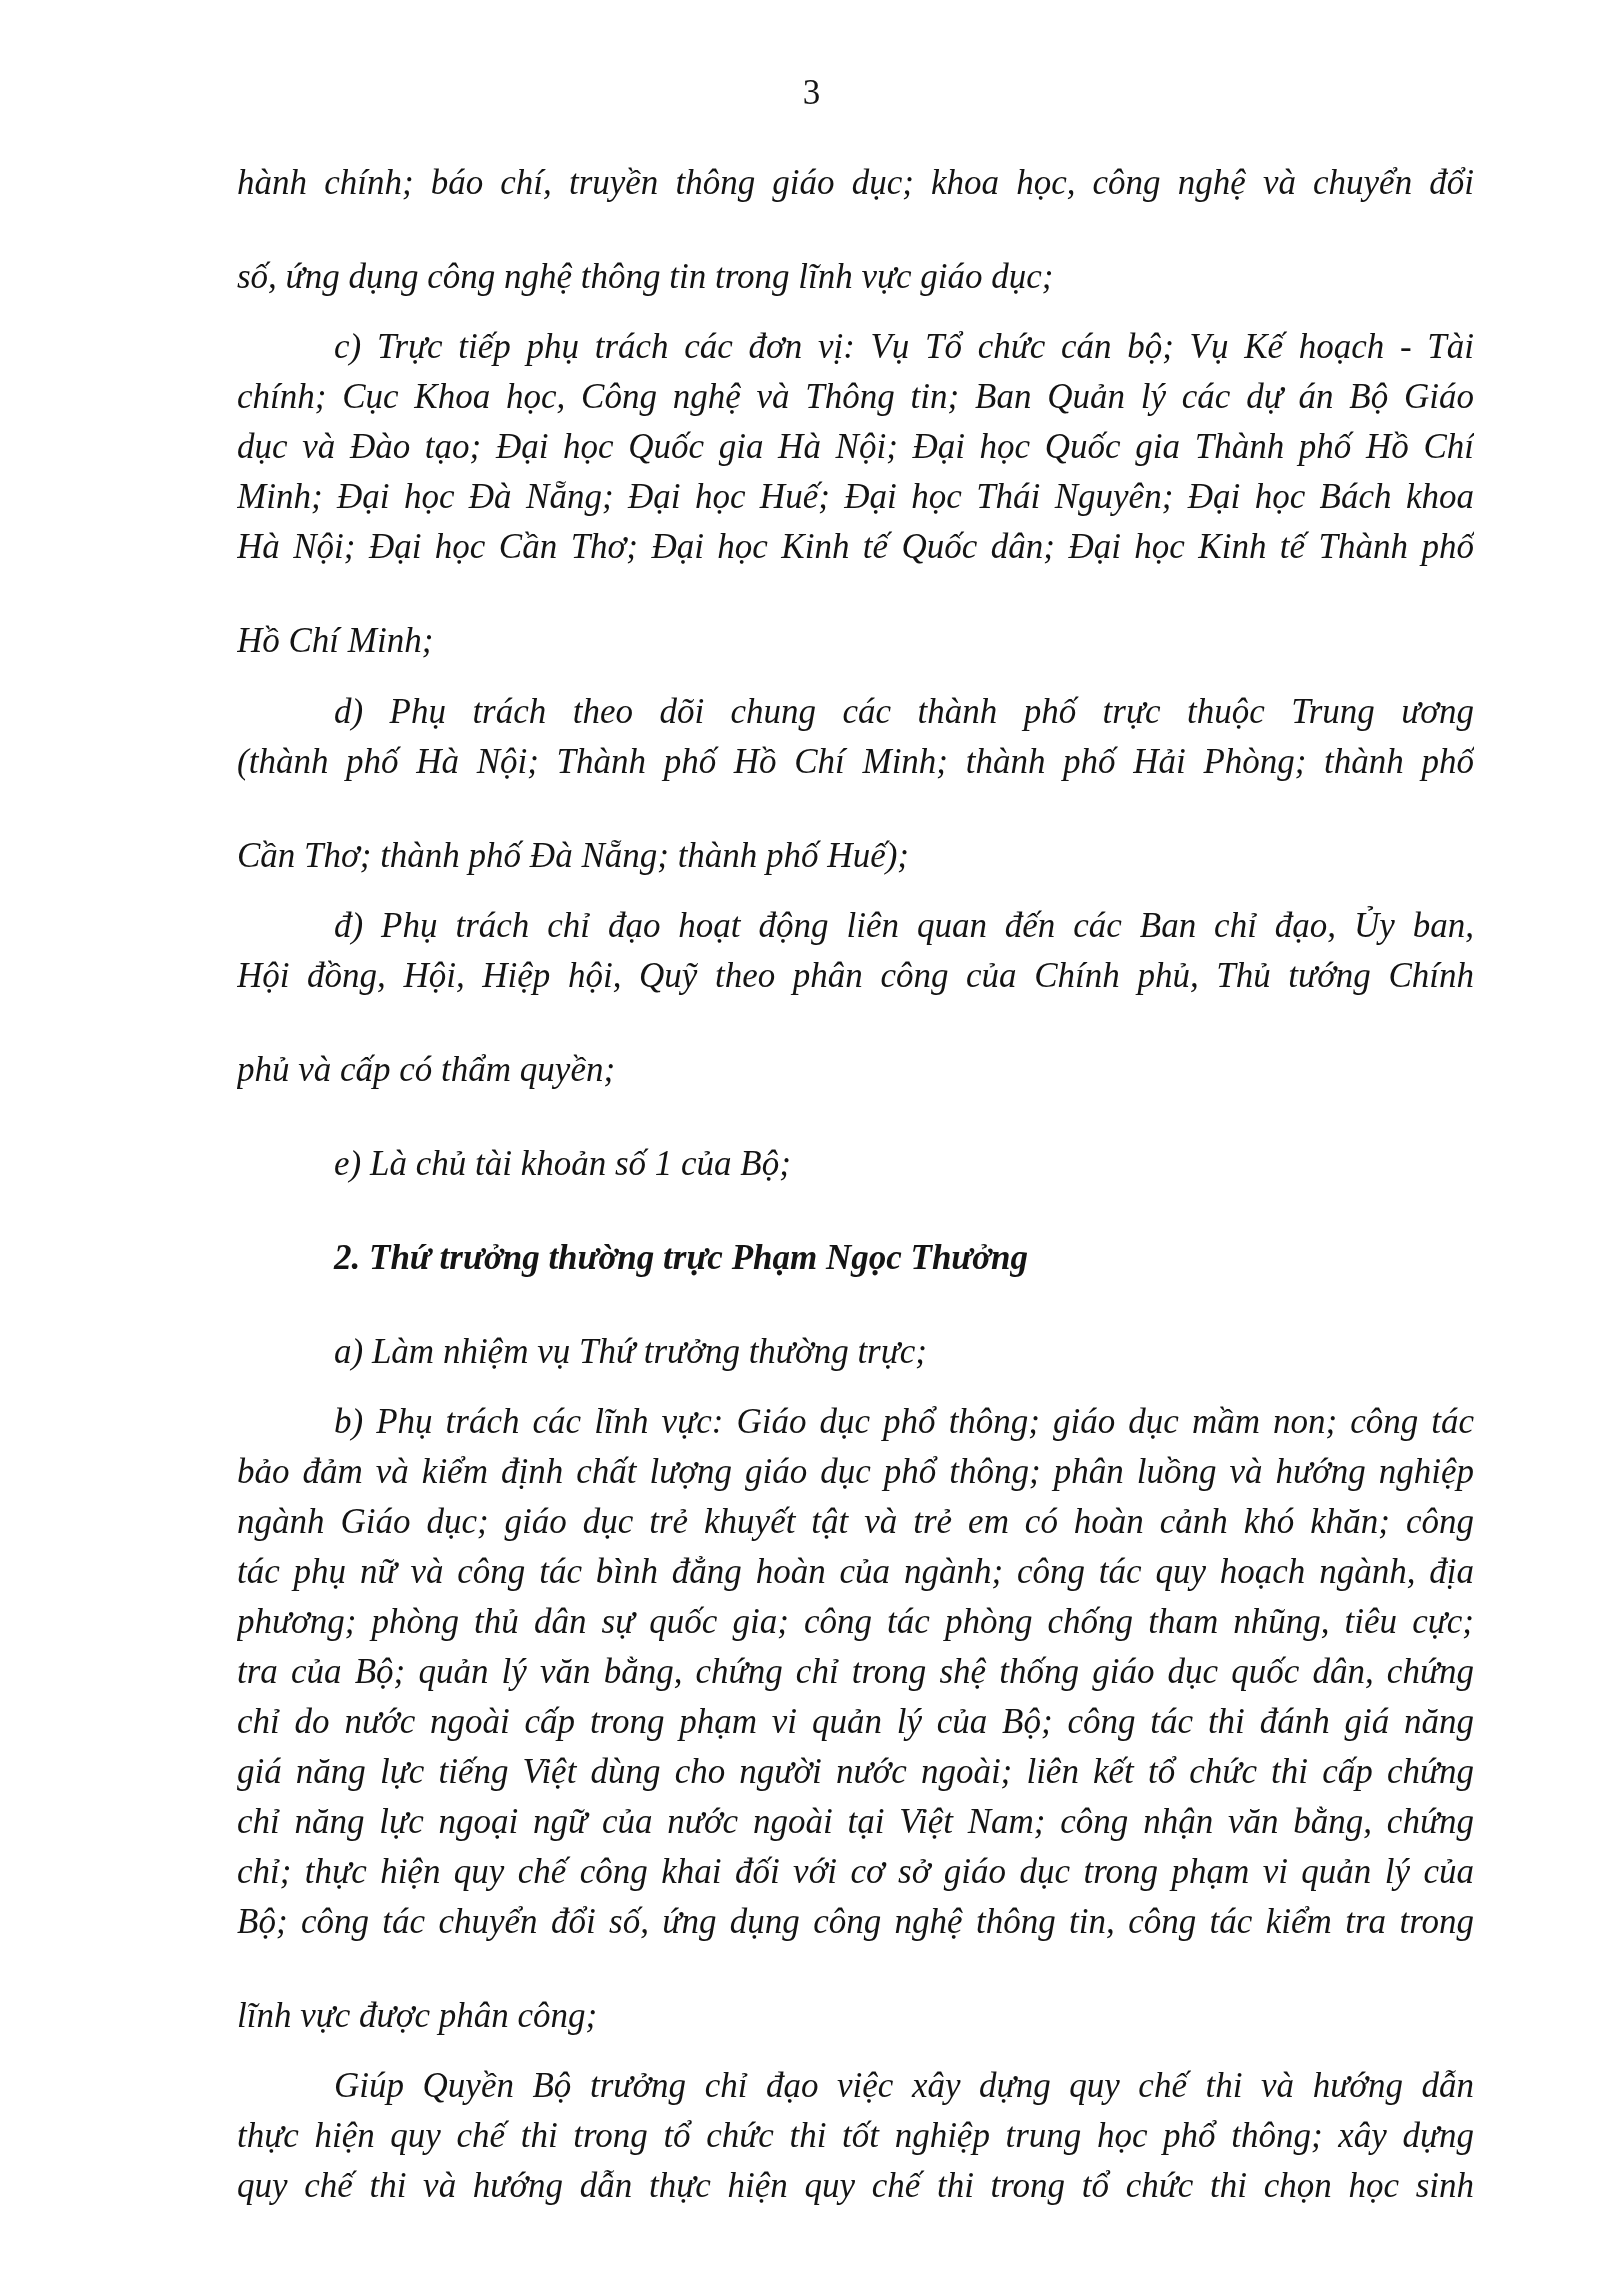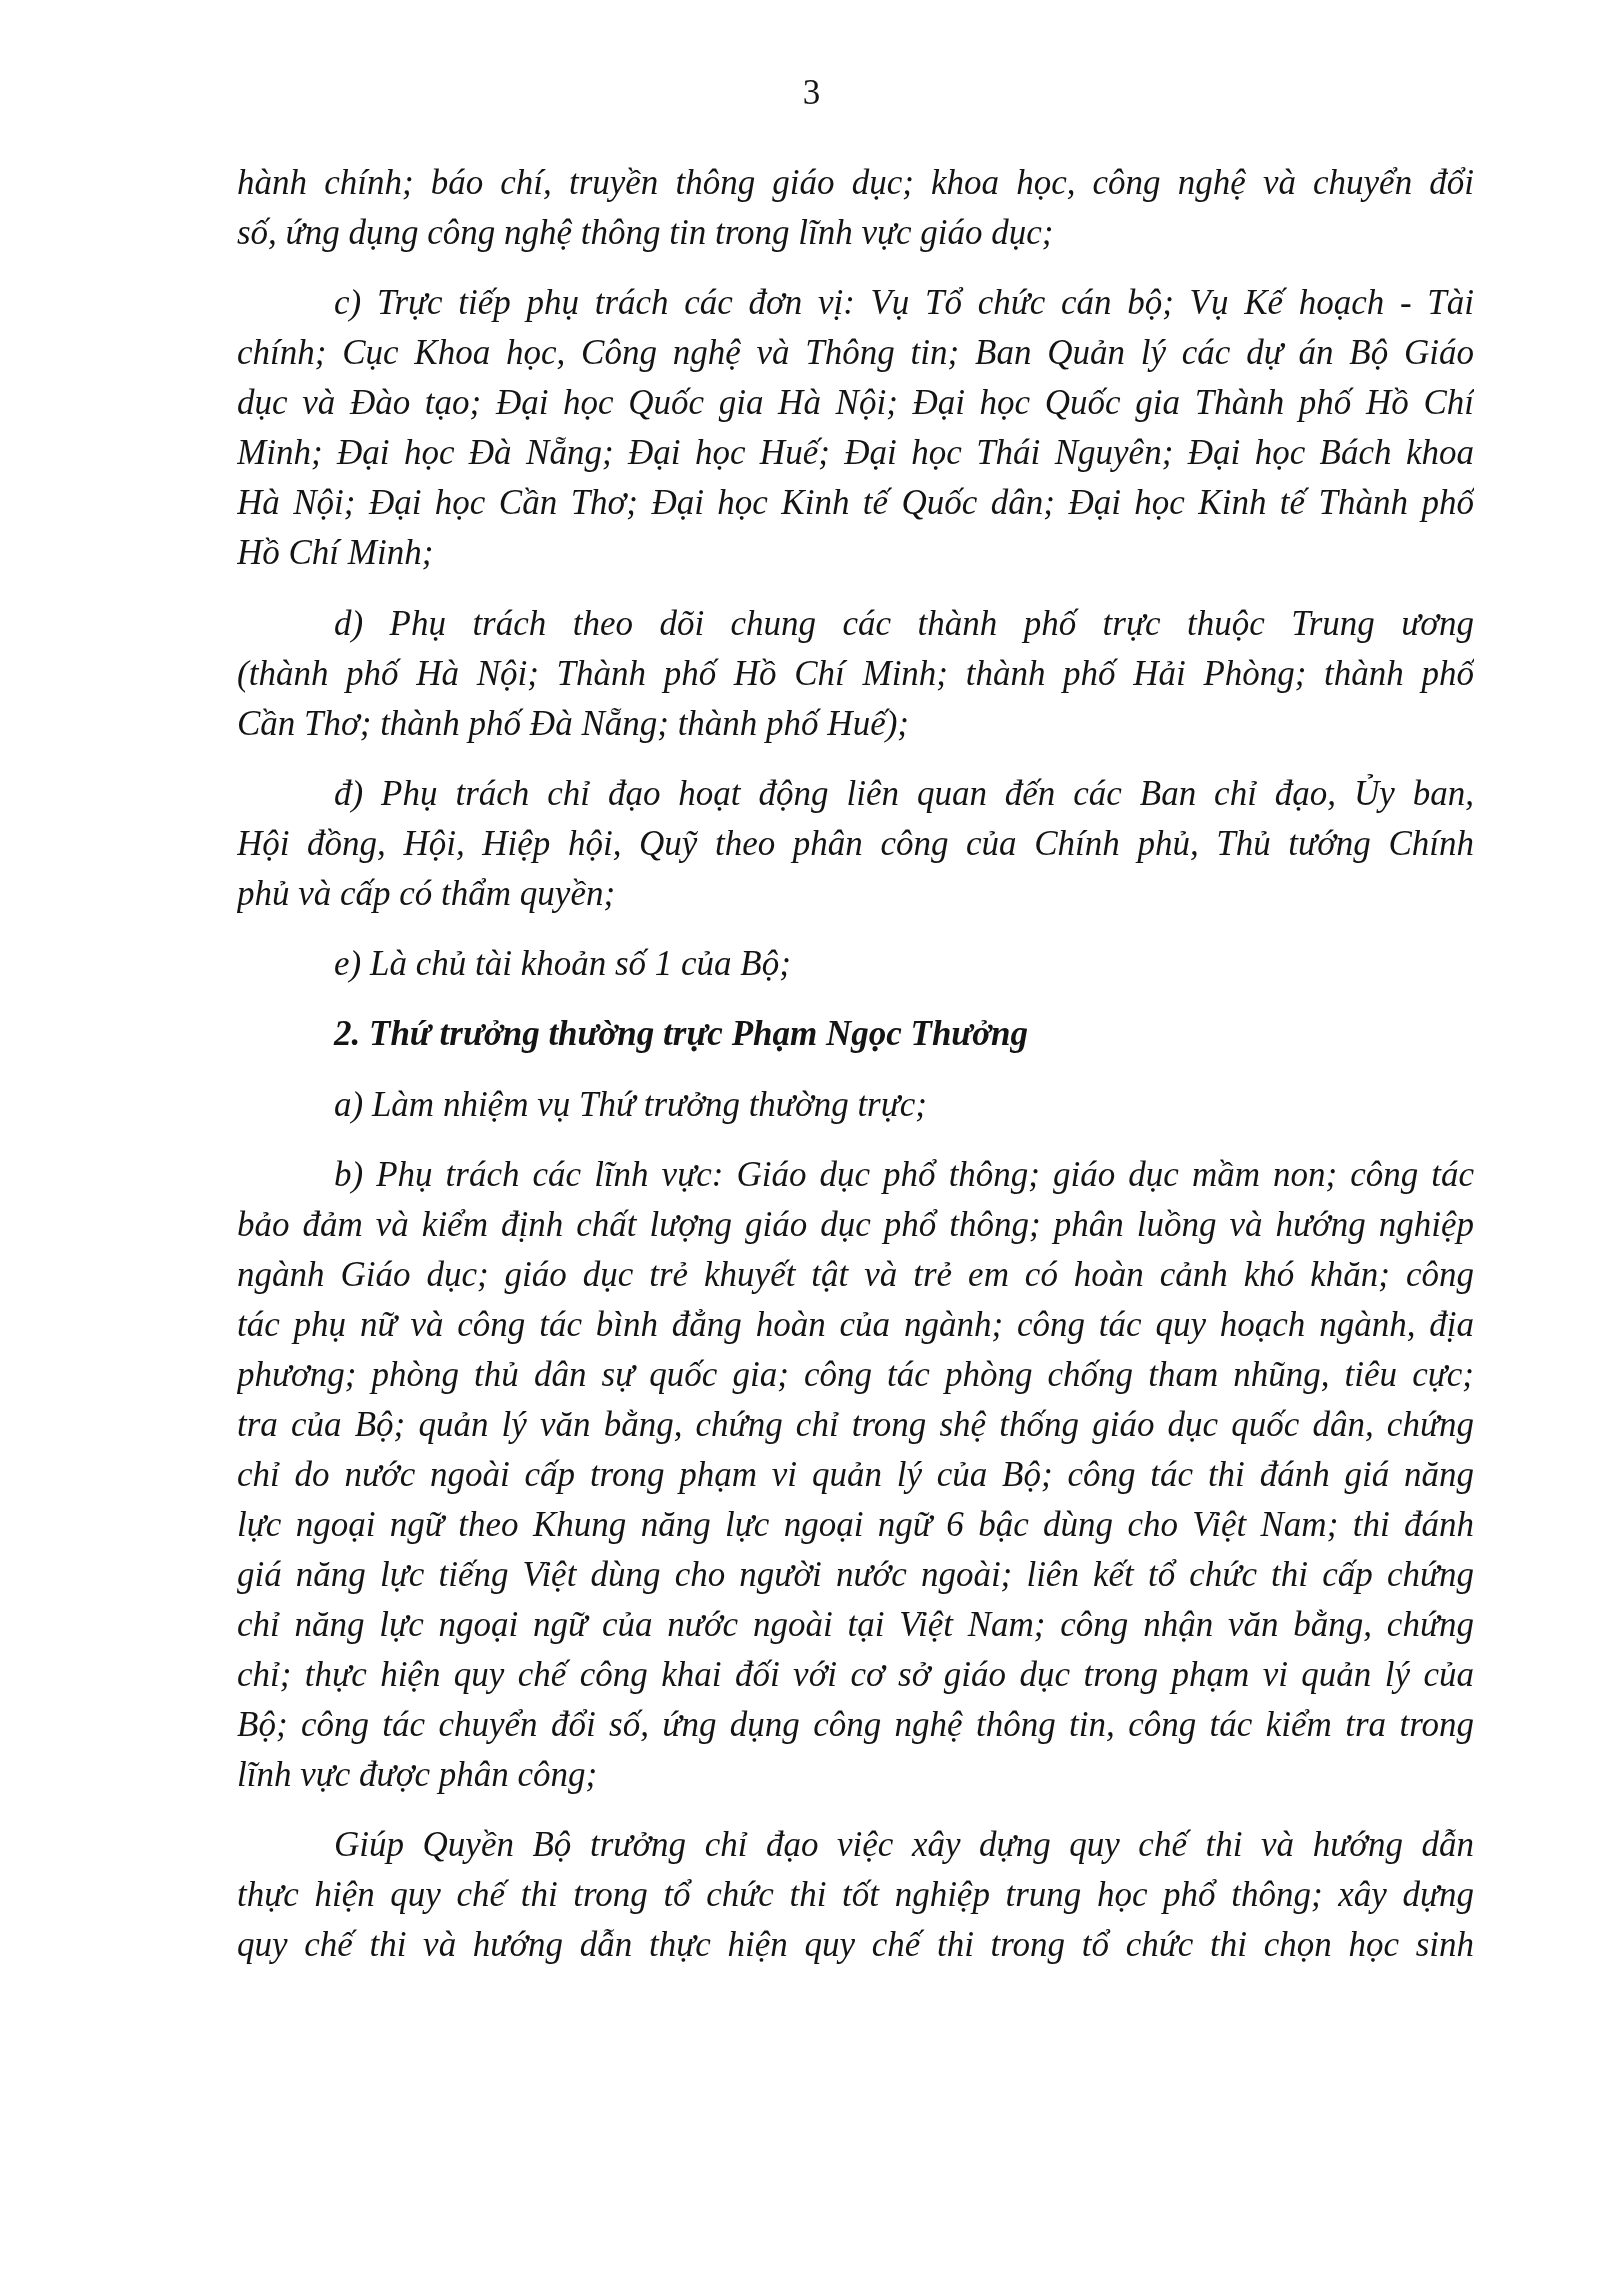--- a/index.html
+++ b/index.html
@@ -15,21 +15,21 @@
   .content {
     position: absolute; left: 237px; top: 158px; width: 1237px;
   }
   .para { margin: 0 0 20.3px 0; }
   .line {
     display: block; font-size: 35px; line-height: 50px; height: 50px;
     text-align: justify; text-align-last: justify; white-space: nowrap;
   }
   
   .line { white-space: normal; overflow: hidden; font-style: italic; }
-  .line.last { text-align-last: left; }
+  .line.last { text-align-last: left; margin-top: 44px; }
   .line.indent { padding-left: 97px; }
   .heading .line { font-weight: bold; }
 </style>
 </head>
 <body>
 
 <div class="page-number">3</div>
 
 <div class="content">
 
@@ -73,21 +73,20 @@
   </div>
 
   <div class="para">
     <span class="line indent">b) Phụ trách các lĩnh vực: Giáo dục phổ thông; giáo dục mầm non; công tác</span>
     <span class="line">bảo đảm và kiểm định chất lượng giáo dục phổ thông; phân luồng và hướng nghiệp</span>
     <span class="line">ngành Giáo dục; giáo dục trẻ khuyết tật và trẻ em có hoàn cảnh khó khăn; công</span>
     <span class="line">tác phụ nữ và công tác bình đẳng hoàn của ngành; công tác quy hoạch ngành, địa</span>
     <span class="line">phương; phòng thủ dân sự quốc gia; công tác phòng chống tham nhũng, tiêu cực;</span>
     <span class="line">tra của Bộ; quản lý văn bằng, chứng chỉ trong shệ thống giáo dục quốc dân, chứng</span>
     <span class="line">chỉ do nước ngoài cấp trong phạm vi quản lý của Bộ; công tác thi đánh giá năng</span>
-    <span class="line">lực ngoại ngữ theo Khung năng lực ngoại ngữ 6 bậc dùng cho Việt Nam; thi đánh</span>
     <span class="line">giá năng lực tiếng Việt dùng cho người nước ngoài; liên kết tổ chức thi cấp chứng</span>
     <span class="line">chỉ năng lực ngoại ngữ của nước ngoài tại Việt Nam; công nhận văn bằng, chứng</span>
     <span class="line">chỉ; thực hiện quy chế công khai đối với cơ sở giáo dục trong phạm vi quản lý của</span>
     <span class="line">Bộ; công tác chuyển đổi số, ứng dụng công nghệ thông tin, công tác kiểm tra trong</span>
     <span class="line last">lĩnh vực được phân công;</span>
   </div>
 
   <div class="para">
     <span class="line indent">Giúp Quyền Bộ trưởng chỉ đạo việc xây dựng quy chế thi và hướng dẫn</span>
     <span class="line">thực hiện quy chế thi trong tổ chức thi tốt nghiệp trung học phổ thông; xây dựng</span>

